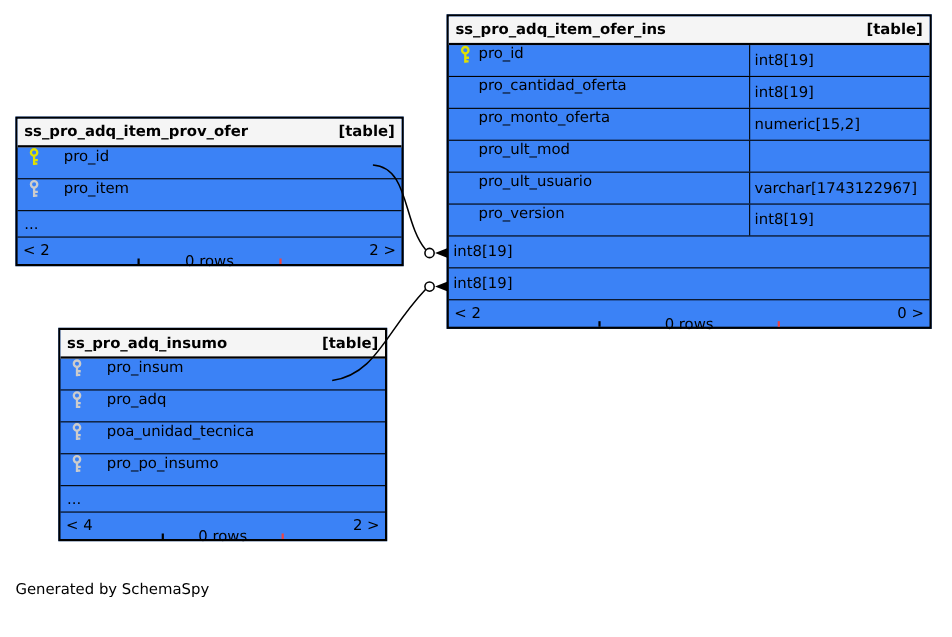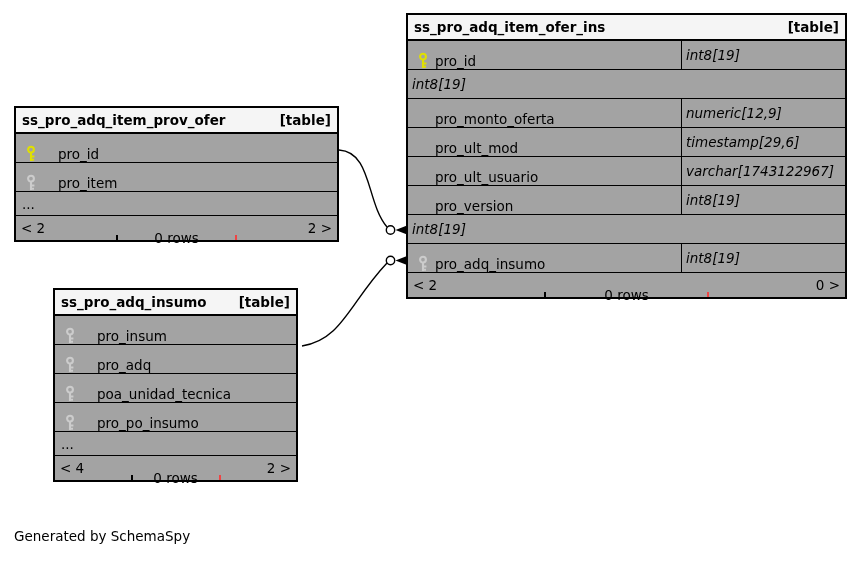--- a/index.html
+++ b/index.html
@@ -5,33 +5,33 @@
   * { box-sizing: border-box; }
   html,body { margin:0; padding:0; background:#ffffff; }
   body {
     width:865px; height:579px;
     font-family:"DejaVu Sans","Liberation Sans",sans-serif;
     font-size:13.5px; color:#000;
   }
   .canvas { position:relative; width:865px; height:579px; overflow:hidden; background:#fff; }
 
   
-  .db-table { position:absolute; border:2px solid #000; background:#a3a3a3; }
+  .db-table { position:absolute; border:2px solid #000; background:#3b82f6; }
   .db-header {
     height:26px; background:#f5f5f5; border-bottom:2px solid #000;
     display:flex; align-items:center; justify-content:space-between;
     padding:0 6px; white-space:nowrap;
   }
   .db-name { font-weight:bold; }
   .db-tag  { font-weight:bold; }
 
   .db-row { height:29px; border-bottom:1px solid #000; display:flex; align-items:stretch; }
-  .cell-name { display:flex; align-items:flex-end; flex:1 1 auto; min-width:0; white-space:nowrap; }
+  .cell-name { display:flex; align-items:flex-start; flex:1 1 auto; min-width:0; white-space:nowrap; }
   .two-col .cell-name { flex:none; width:274px; border-right:1px solid #000; }
-  .cell-type { flex:1; display:flex; align-items:center; padding-left:4px; white-space:nowrap;font-style:italic; }
+  .cell-type { flex:1; display:flex; align-items:center; padding-left:4px; white-space:nowrap; }
 
   .icon { display:inline-flex; align-items:center; width:16px; margin-left:10px; flex:none; }
   .pk { color:#e0e000; }
   .fk { color:#cccccc; }
   .col-text { margin-left:1px; }
   .wide-pad .col-text { margin-left:16px; }
 
   .db-dots { height:24px; border-bottom:1px solid #000; display:flex; align-items:center; padding-left:6px; }
 
   .db-footer { height:24px; display:flex; align-items:stretch; }
@@ -46,21 +46,21 @@
   .dot { fill:#fff; stroke:#000; stroke-width:1.4px; }
   .arr { fill:#000; stroke:none; }
 
   .note { position:absolute; left:14px; top:528px; font-size:13.5px; }
 </style>
 </head>
 <body>
 
 <div class="canvas">
 
-  <div class="db-table wide-pad" style="left:14px; top:106px; width:325px;">
+  <div class="db-table wide-pad" style="left:14px; top:106px; width:353px;">
     <div class="db-header">
       <span class="db-name">ss_pro_adq_item_prov_ofer</span>
       <span class="db-tag">[table]</span>
     </div>
     <div class="db-row">
       <div class="cell-name">
         <span class="icon pk">
             <svg width="10" height="17" viewBox="0 0 10 17">
               <circle cx="5" cy="4.6" r="2.9" fill="none" stroke="currentColor" stroke-width="2.1"></circle>
               <path d="M5 7.5 V16 M5 11.5 H8.4 M5 14.8 H8" stroke="currentColor" stroke-width="2.1" fill="none"></path>
@@ -81,21 +81,21 @@
       </div>
     </div>
     <div class="db-dots">...</div>
     <div class="db-footer">
       <div class="f-left">&lt; 2</div>
       <div class="f-mid">0 rows</div>
       <div class="f-right">2 &gt;</div>
     </div>
   </div>
 
-  <div class="db-table wide-pad" style="left:53px; top:288px; width:245px;">
+  <div class="db-table wide-pad" style="left:53px; top:298px; width:299px;">
     <div class="db-header">
       <span class="db-name">ss_pro_adq_insumo</span>
       <span class="db-tag">[table]</span>
     </div>
     <div class="db-row">
       <div class="cell-name">
         <span class="icon fk">
             <svg width="10" height="17" viewBox="0 0 10 17">
               <circle cx="5" cy="4.6" r="2.9" fill="none" stroke="currentColor" stroke-width="2.1"></circle>
               <path d="M5 7.5 V16 M5 11.5 H8.4 M5 14.8 H8" stroke="currentColor" stroke-width="2.1" fill="none"></path>
@@ -156,63 +156,57 @@
             <svg width="10" height="17" viewBox="0 0 10 17">
               <circle cx="5" cy="4.6" r="2.9" fill="none" stroke="currentColor" stroke-width="2.1"></circle>
               <path d="M5 7.5 V16 M5 11.5 H8.4 M5 14.8 H8" stroke="currentColor" stroke-width="2.1" fill="none"></path>
             </svg>
           </span>
         <span class="col-text">pro_id</span>
       </div>
       <div class="cell-type">int8[19]</div>
     </div>
     <div class="db-row">
+      <div class="cell-name">
+        <span class="icon"></span>
+        <span class="col-text">pro_cantidad_oferta</span>
+      </div>
       <div class="cell-type">int8[19]</div>
     </div>
     <div class="db-row">
       <div class="cell-name">
         <span class="icon"></span>
         <span class="col-text">pro_monto_oferta</span>
       </div>
-      <div class="cell-type">numeric[12,9]</div>
+      <div class="cell-type">numeric[15,2]</div>
     </div>
     <div class="db-row">
       <div class="cell-name">
         <span class="icon"></span>
         <span class="col-text">pro_ult_mod</span>
       </div>
-      <div class="cell-type">timestamp[29,6]</div>
     </div>
     <div class="db-row">
       <div class="cell-name">
         <span class="icon"></span>
         <span class="col-text">pro_ult_usuario</span>
       </div>
       <div class="cell-type">varchar[1743122967]</div>
     </div>
     <div class="db-row">
       <div class="cell-name">
         <span class="icon"></span>
         <span class="col-text">pro_version</span>
       </div>
       <div class="cell-type">int8[19]</div>
     </div>
     <div class="db-row">
       <div class="cell-type">int8[19]</div>
     </div>
     <div class="db-row">
-      <div class="cell-name">
-        <span class="icon fk">
-            <svg width="10" height="17" viewBox="0 0 10 17">
-              <circle cx="5" cy="4.6" r="2.9" fill="none" stroke="currentColor" stroke-width="2.1"></circle>
-              <path d="M5 7.5 V16 M5 11.5 H8.4 M5 14.8 H8" stroke="currentColor" stroke-width="2.1" fill="none"></path>
-            </svg>
-          </span>
-        <span class="col-text">pro_adq_insumo</span>
-      </div>
       <div class="cell-type">int8[19]</div>
     </div>
     <div class="db-footer">
       <div class="f-left">&lt; 2</div>
       <div class="f-mid">0 rows</div>
       <div class="f-right">0 &gt;</div>
     </div>
   </div>
 
   <svg class="overlay" width="865" height="579" viewBox="0 0 865 579">

